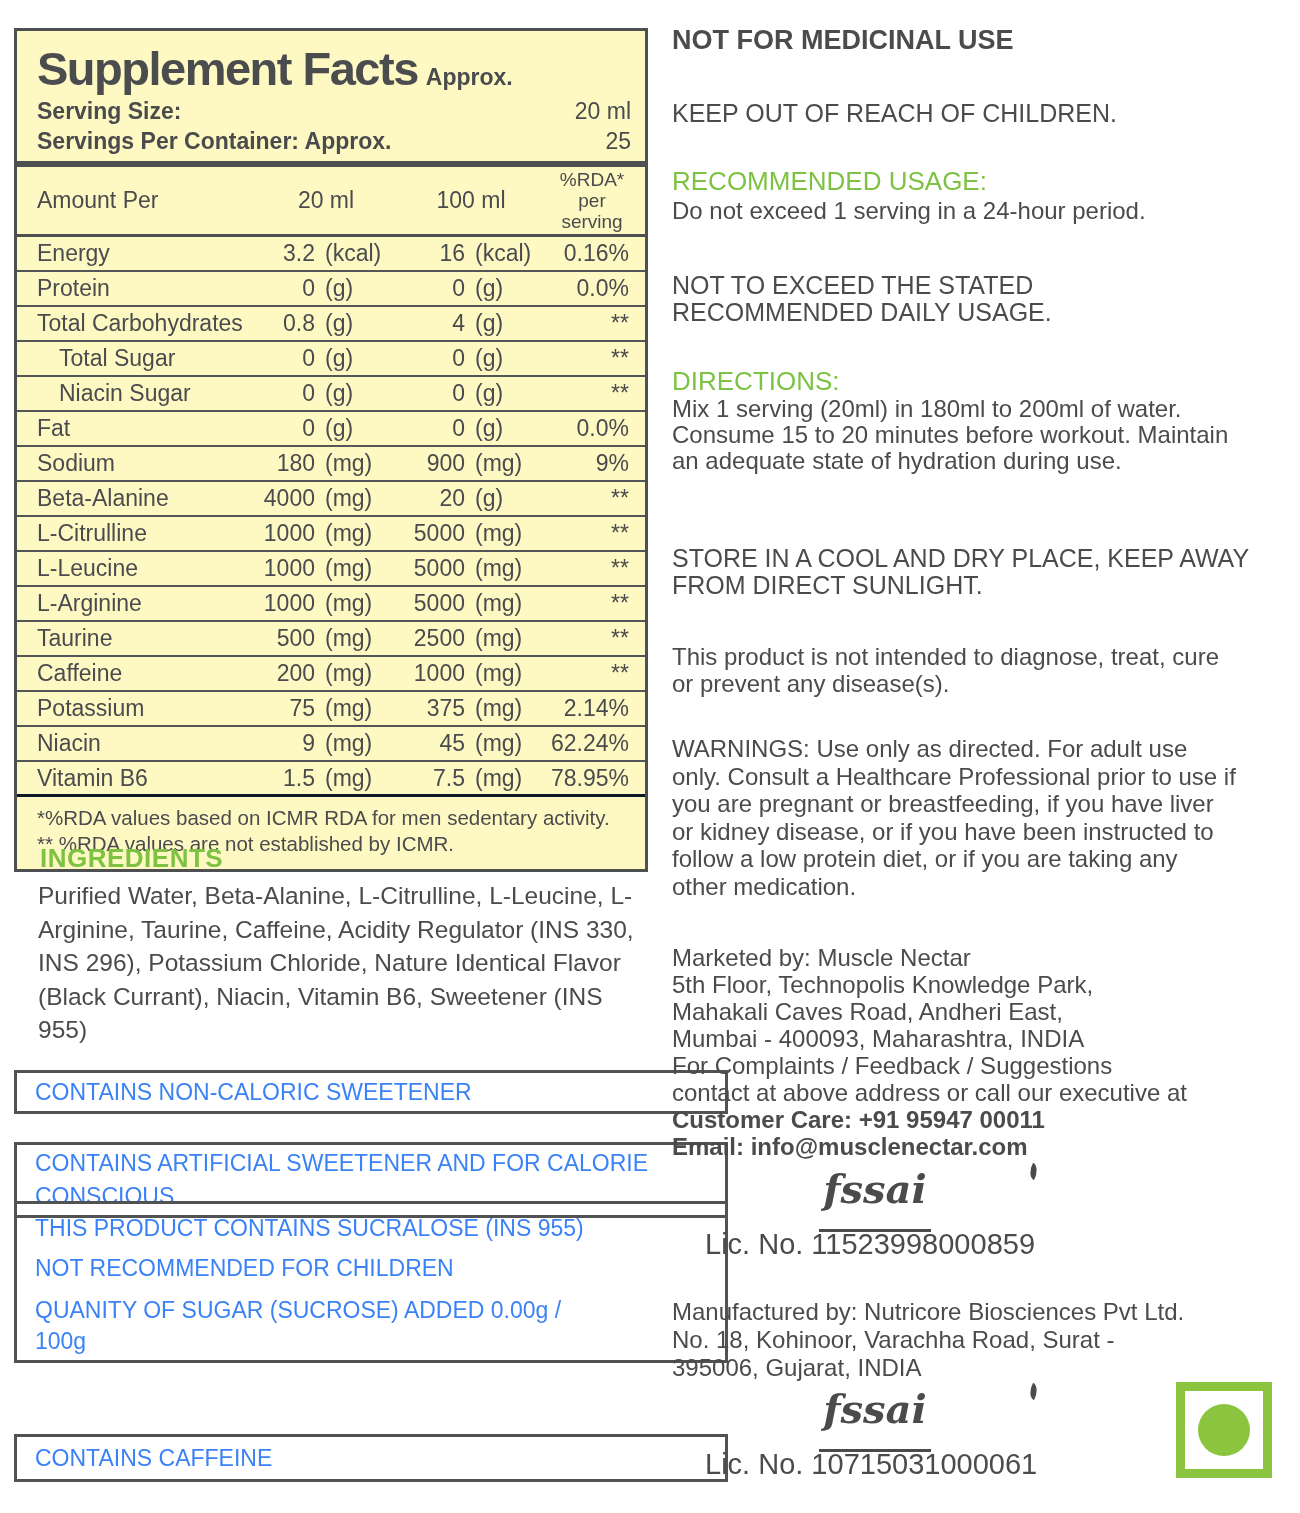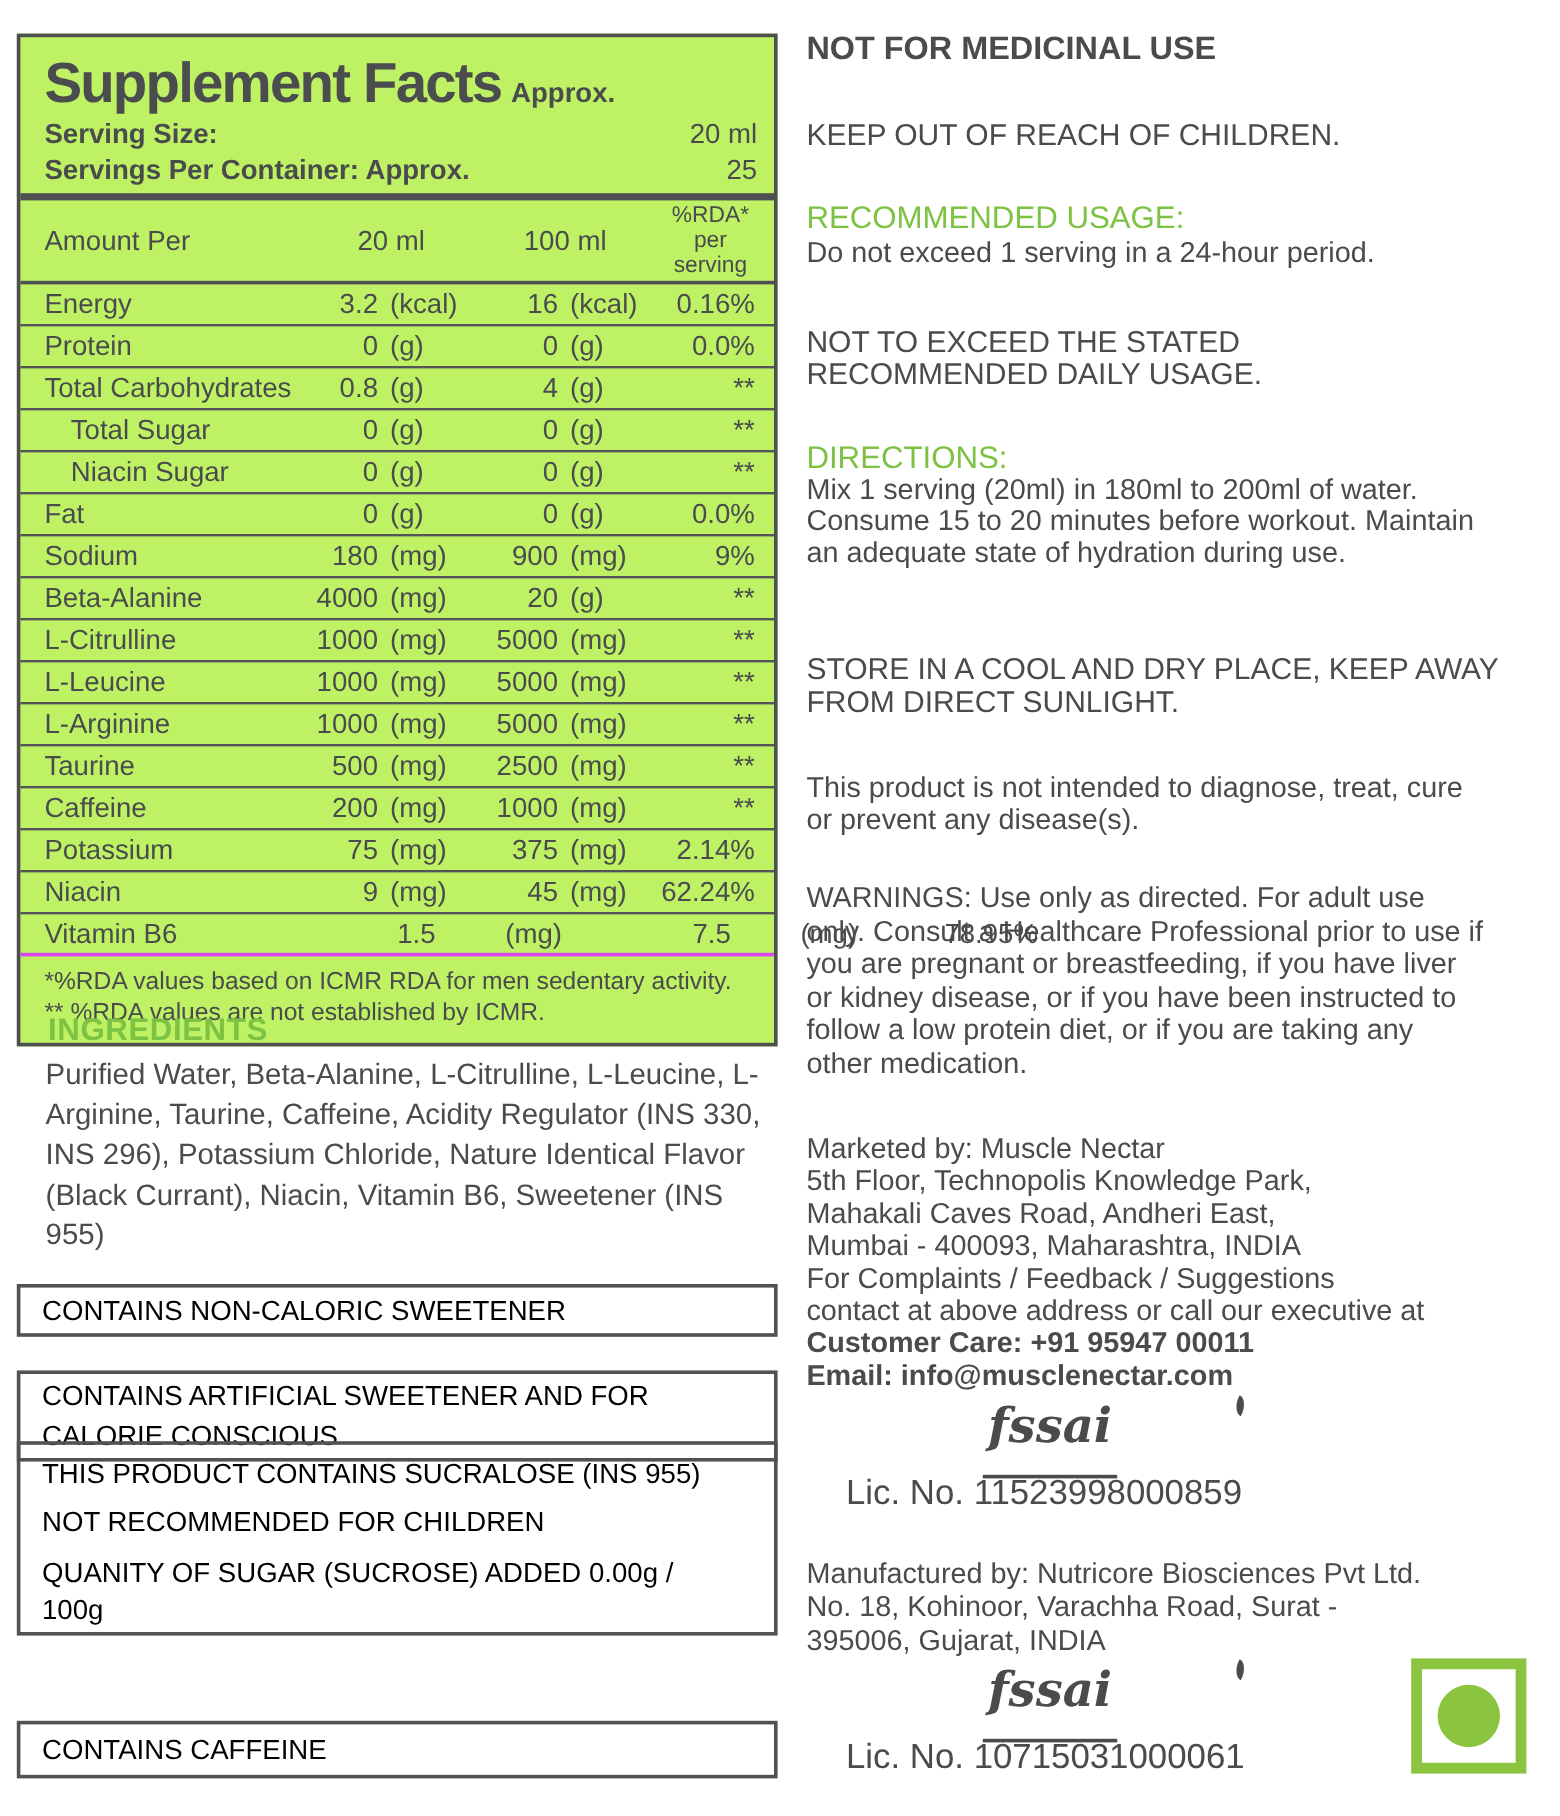--- a/index.html
+++ b/index.html
@@ -1,46 +1,46 @@
 <!DOCTYPE html>
 <html><head>
 <meta charset="utf-8">
 <style>
   * { margin:0; padding:0; box-sizing:border-box; }
   html,body { background:#ffffff; }
   body { font-family:"Liberation Sans","DejaVu Sans",sans-serif; color:#4a4b4d; }
   .page { position:relative; width:1300px; height:1513px; background:#fff; overflow:hidden; }
 
   
-  .sf { position:absolute; left:14px; top:28px; width:634px; border:3px solid #4e4f51; background:#bef264; }
+  .sf { position:absolute; left:14px; top:28px; width:634px; border:3px solid #4e4f51; background:#fef9c3; }
   .sf-titlebar { padding:10px 14px 0 20px; white-space:nowrap; }
   .sf-title { font-size:47px; font-weight:800; letter-spacing:-1.5px; color:#4b4c4e; }
   .sf-approx { font-size:23px; font-weight:700; margin-left:8px; }
   .sf-serv { display:flex; justify-content:space-between; align-items:baseline; padding:0 14px 0 20px; line-height:30px; font-size:23px; }
   .sf-serv .lbl { font-weight:700; }
   .sf-serv:first-of-type { margin-top:4px; }
   .sep-thick { margin-top:5px; border-top:4px solid #4e4f51; border-bottom:2px solid #4e4f51; height:4px; }
   .thead { display:grid; grid-template-columns:220px 58px 80px 70px 82px 1fr; padding:2px 8px 2px 20px; align-items:center; min-height:48px; border-bottom:3px solid #4e4f51; }
   .thead .h1 { font-size:23px; }
   .thead .hc { font-size:23px; text-align:center; }
   .thead .hr2 { font-size:19px; line-height:21px; text-align:center; }
   .trow { display:grid; grid-template-columns:220px 58px 80px 70px 82px 1fr; align-items:center; height:35px; padding:0 8px 0 20px; border-bottom:2px solid #545557; font-size:23px; }
-  .trow.last { border-bottom:3px solid #d946ef;gap:48px; }
+  .trow.last { border-bottom:3px solid #0f172a; }
   .c.v { text-align:right; }
   .c.u { text-align:left; padding-left:10px; }
   .c.r { text-align:right; padding-right:8px; }
   .c.name.ind { padding-left:22px; }
   .sf-foot { padding:8px 14px 12px 20px; font-size:20.5px; line-height:26px; }
 
   
   .ing-head { position:absolute; left:40px; top:843px; font-size:26px; font-weight:700; color:#7DC242; letter-spacing:0.5px; }
   .ing-text { position:absolute; left:38px; top:879px; width:608px; font-size:24.5px; line-height:33.5px; }
 
   
-  .cbox { position:absolute; left:14px; width:634px; border:3px solid #515254; font-size:23px; color:#000000; padding-left:18px; display:flex; flex-direction:column; justify-content:center; }
+  .cbox { position:absolute; left:14px; width:714px; border:3px solid #515254; font-size:23px; color:#3b82f6; padding-left:18px; display:flex; flex-direction:column; justify-content:center; }
   .cbox1 { top:1070px; height:44px; }
   .cbox2 { top:1142px; height:76px; line-height:33px; padding-right:20px; }
   .cbox3 { top:1201px; height:162px; justify-content:flex-start; padding-top:11px; }
   .cbox3 p + p { margin-top:13px; }
   .cbox3 .narrow { width:570px; line-height:31px; }
   .cbox4 { top:1434px; height:48px; }
 
   
   .rblk { position:absolute; left:672px; width:584px; font-size:24px; line-height:27px; }
   .caps { font-size:25px; }

